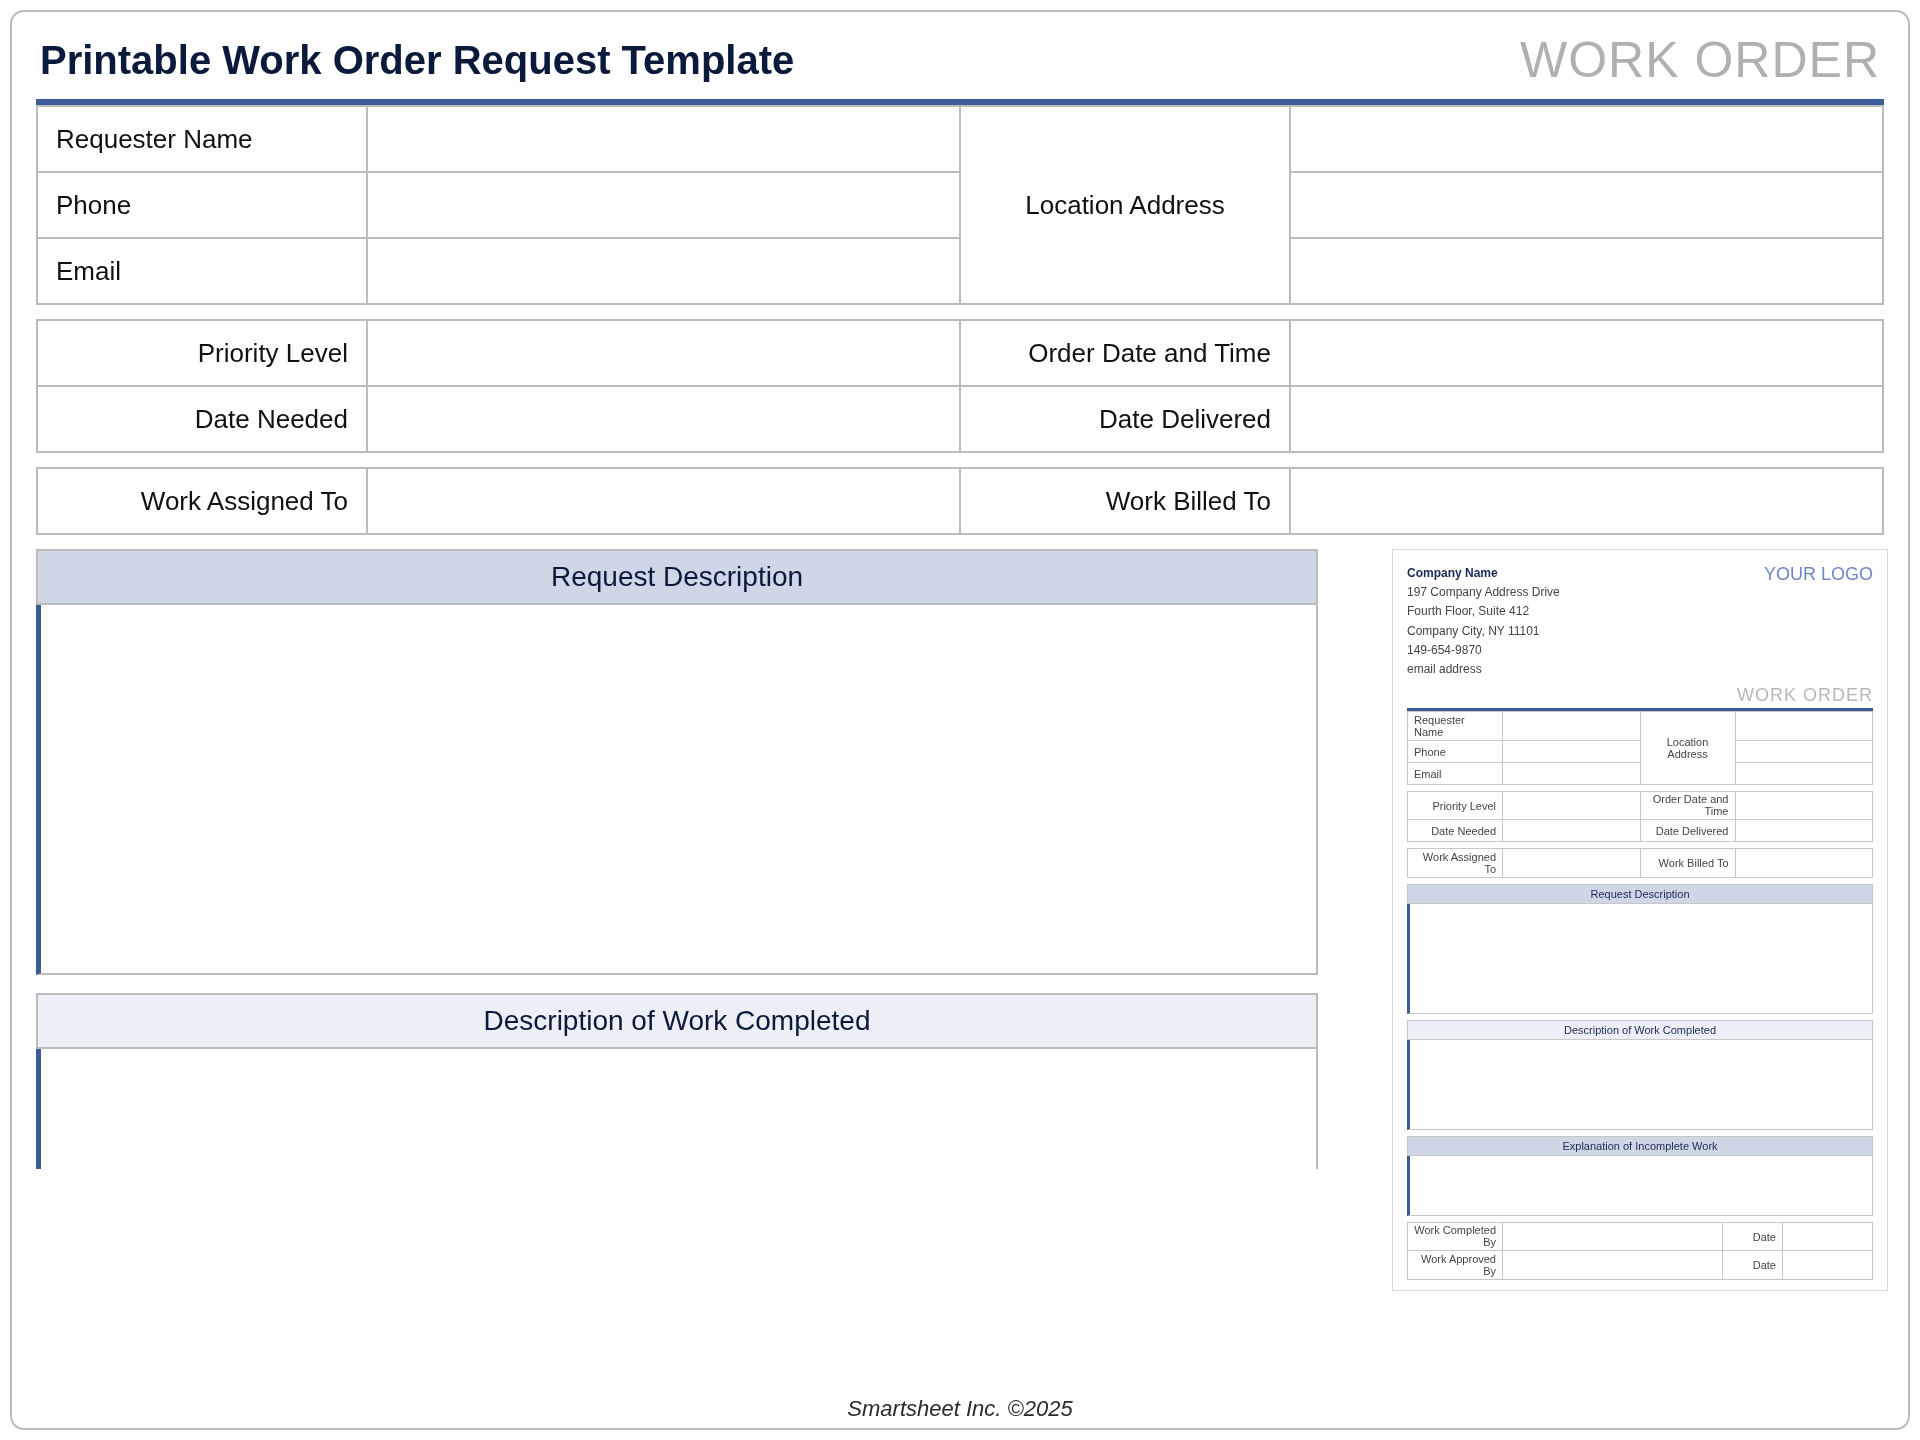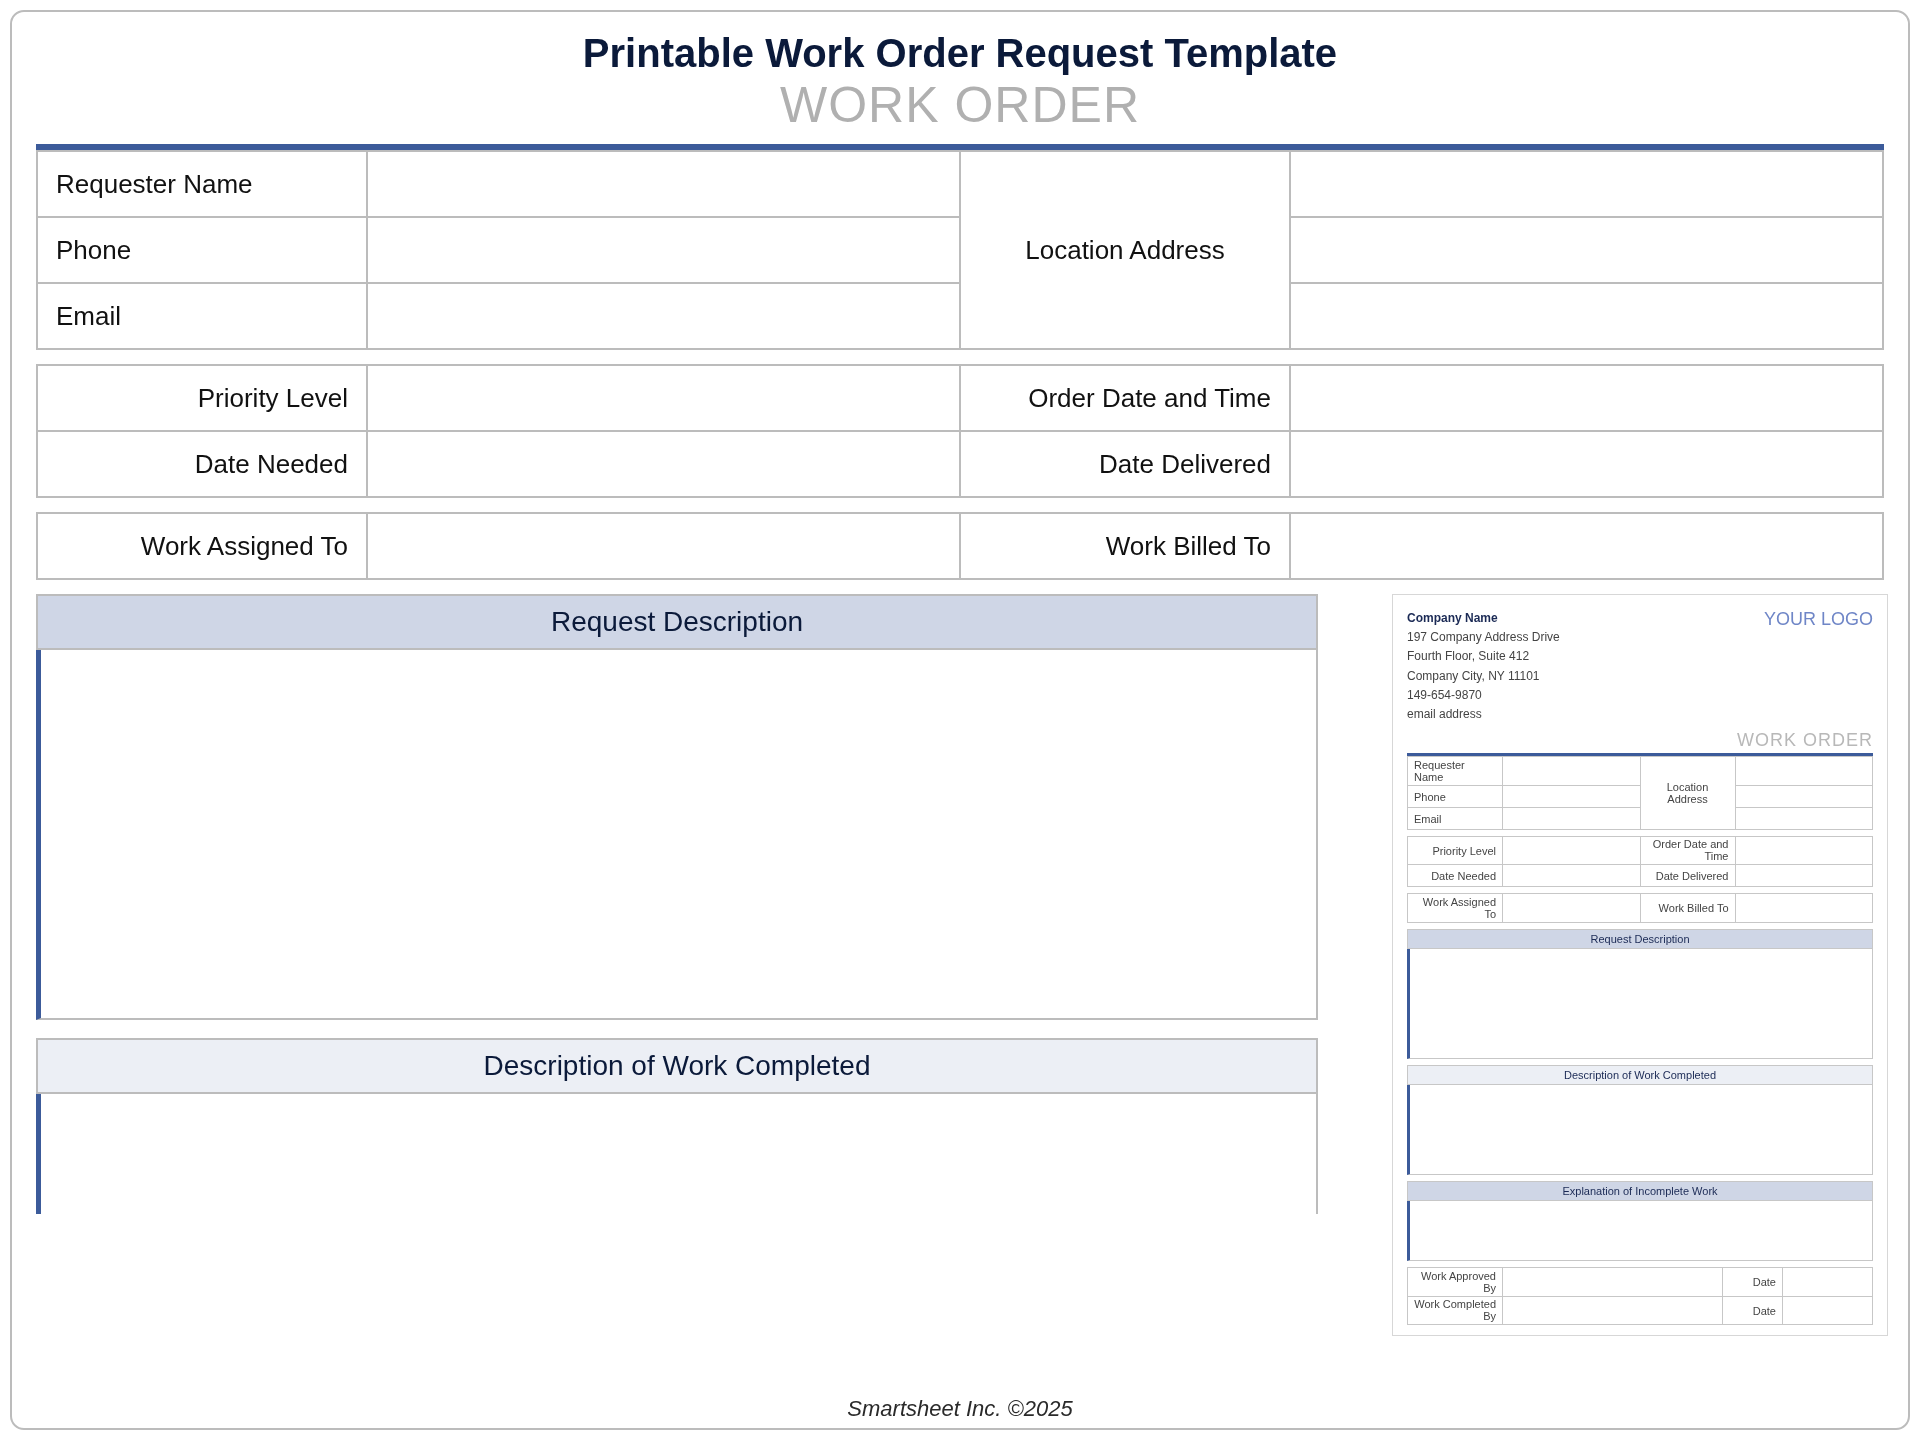--- a/index.html
+++ b/index.html
@@ -17,21 +17,20 @@
     border-radius: 14px;
     padding: 15px 24px 0 24px;
     position: relative;
     background: #fff;
   }
   .header-row {
     display: flex;
     justify-content: space-between;
     align-items: center;
     padding: 4px 4px 10px 4px;
-    flex-direction: column;
   }
   .title {
     font-size: 40px;
     font-weight: 700;
     color: #0b1a3a;
   }
   .wo-mark {
     font-size: 50px;
     font-weight: 400;
     letter-spacing: 1px;
@@ -317,27 +316,27 @@
         <div class="pgap"></div>
         <table class="ptab">
           <colgroup>
               <col style="width:95px">
               <col>
               <col style="width:60px">
               <col style="width:90px">
             </colgroup>
           <tbody>
               <tr>
+            <td class="plbl-l" style="line-height:1.05">Work Completed By</td>
+                <td></td>
+            <td class="plbl-l">Date</td>
+                <td></td>
+          </tr>
+          <tr>
             <td class="plbl-l">Work Approved By</td>
-                <td></td>
-            <td class="plbl-l">Date</td>
-                <td></td>
-          </tr>
-          <tr>
-            <td class="plbl-l" style="line-height:1.05">Work Completed By</td>
                 <td></td>
             <td class="plbl-l">Date</td>
                 <td></td>
           </tr>
         </tbody>
           </table>
       </div>
     </div>
   </div>
 

